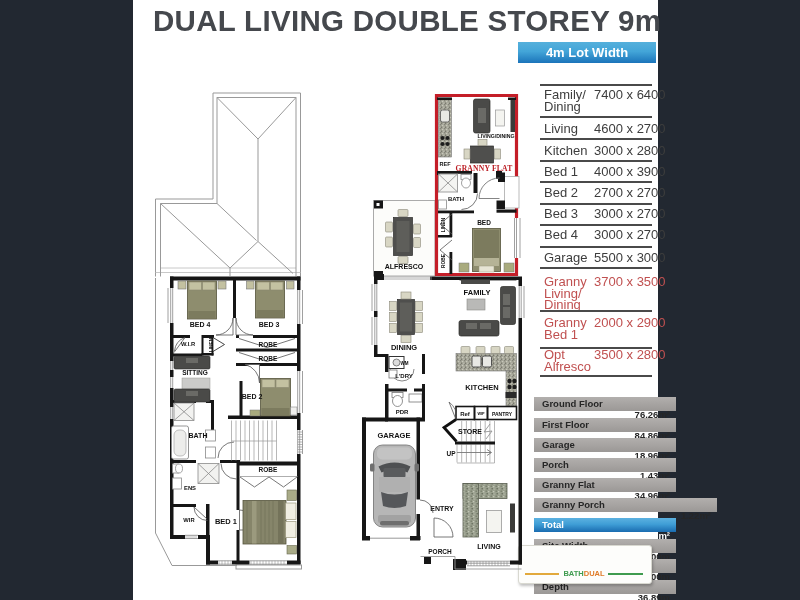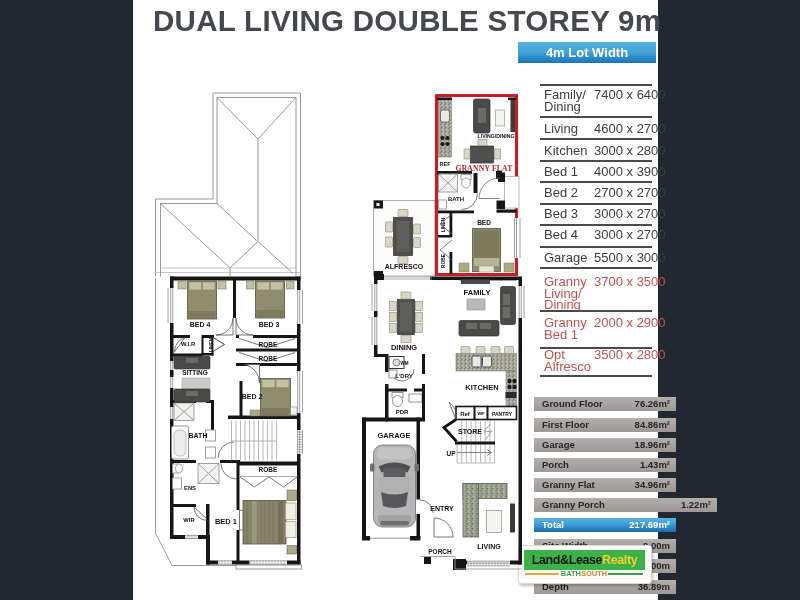--- a/index.html
+++ b/index.html
@@ -4,21 +4,21 @@
 <style>
 html,body{margin:0;padding:0;}
 body{width:800px;height:600px;position:relative;background:#fff;font-family:"Liberation Sans",sans-serif;overflow:hidden;-webkit-font-smoothing:antialiased;transform:translateZ(0);}
 .abs{position:absolute;}
 .tline{position:absolute;height:2px;background:#4a4a4a;left:540px;width:112px;}
 .trow{position:absolute;left:544px;width:110px;font-size:13px;color:#3d3d3d;line-height:11.5px;}
 .trow .val{position:absolute;left:50px;top:0;white-space:nowrap;}
 .trow.red{color:#c05050;}
 .gbar{position:absolute;left:534px;width:142px;height:14px;background:linear-gradient(#b2afad,#9b9896);font-size:9.5px;font-weight:bold;color:#262626;line-height:14px;}
 .gbar .lab{position:absolute;left:8px;}
-.gbar .val{position:absolute;right:6px;}
+.gbar .val{position:absolute;right:6px;margin-top:11px;}
 </style>
 </head>
 <body>
 
 <div class="abs" style="left:0;top:0;width:133px;height:600px;background:#222831;"></div>
 
 <div class="abs" style="left:658px;top:0;width:142px;height:600px;background:#222831;"></div>
 
 <div class="abs" style="left:153px;top:4px;width:515px;font-size:29.5px;font-weight:bold;color:#45484d;letter-spacing:0.3px;white-space:nowrap;">DUAL LIVING DOUBLE STOREY 9m</div>
 
@@ -104,24 +104,23 @@
     <span class="val">25.00m</span>
   </div>
 
 <div class="gbar" style="top:579.5px;">
     <span class="lab">Depth</span>
     <span class="val">36.89m</span>
   </div>
 
 <div class="abs" style="left:518px;top:545px;width:132px;height:37px;background:#fdfdfb;border:1px solid #d8d8d0;border-radius:3px;box-shadow:1px 2px 3px rgba(0,0,0,0.25);">
 
-  <div class="abs" style="left:5px;top:4px;width:121px;height:20px;background:#3cb24b;text-align:center;font-weight:bold;font-size:12.5px;line-height:20px;letter-spacing:-0.4px;white-space:nowrap;"><span style="color:#14180f;">Land&amp;Lease</span><span style="color:#f5cc2a;">Realty</span></div>
 
   <div class="abs" style="left:6px;top:26.5px;width:34px;height:2.5px;background:#e2a93c;"></div>
-  <div class="abs" style="left:41px;top:23px;width:48px;text-align:center;font-size:7.5px;font-weight:bold;letter-spacing:0;white-space:nowrap;"><span style="color:#3f9b4f;">BATH</span><span style="color:#e07b28;">SOUTH</span></div>
+  <div class="abs" style="left:41px;top:23px;width:48px;text-align:center;font-size:7.5px;font-weight:bold;letter-spacing:0;white-space:nowrap;"><span style="color:#3f9b4f;">BATH</span><span style="color:#e07b28;">DUAL</span></div>
   <div class="abs" style="left:89px;top:26.5px;width:35px;height:2.5px;background:#3f9b4f;"></div>
 </div>
 
 <svg class="abs" style="left:140px;top:85px;" width="190" height="500" viewBox="140 85 190 500" fill="none">
 <g stroke="#999" stroke-width="1" fill="none">
 
 <path d="M155.5,276.5 V199 H213 V93 H300.5 V276.5"></path>
 <path d="M155.5,272.5 H300.5 M160.5,268 H296" stroke="#c2c2c2" stroke-width="0.9"></path>
 
 <path d="M160.5,276.5 V203.5 H217 V97.5 H296 V276.5"></path>

